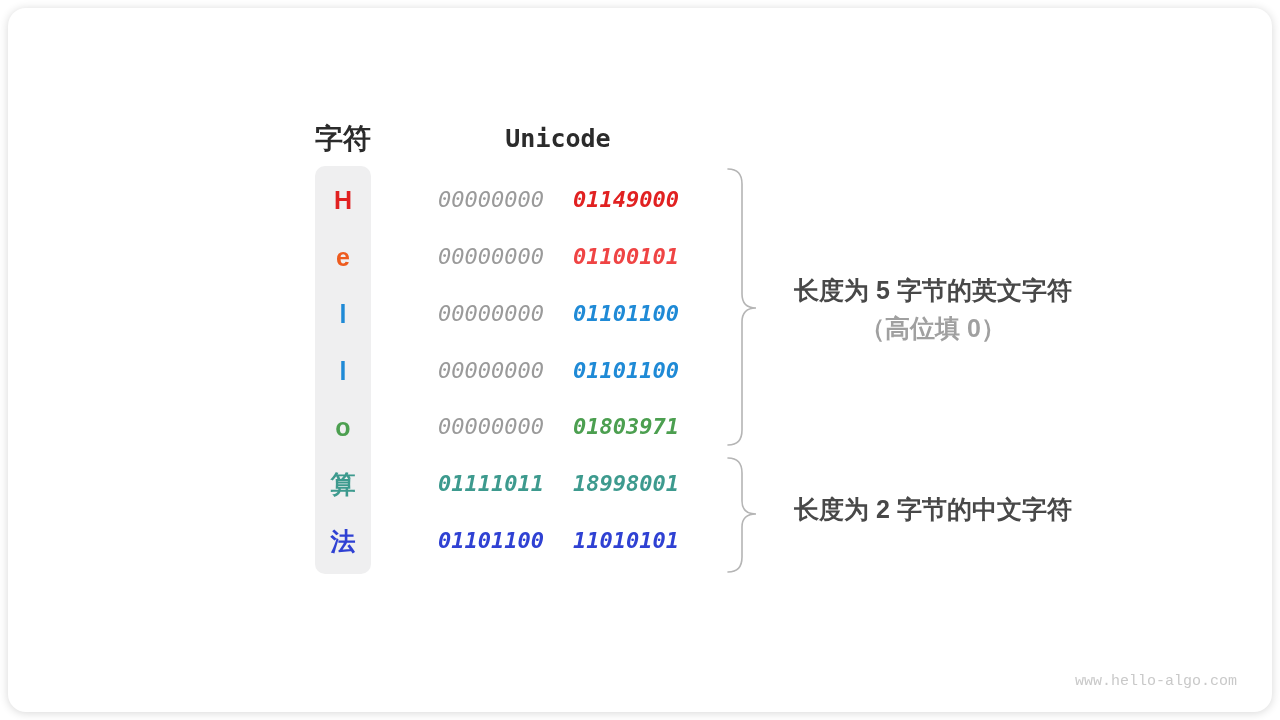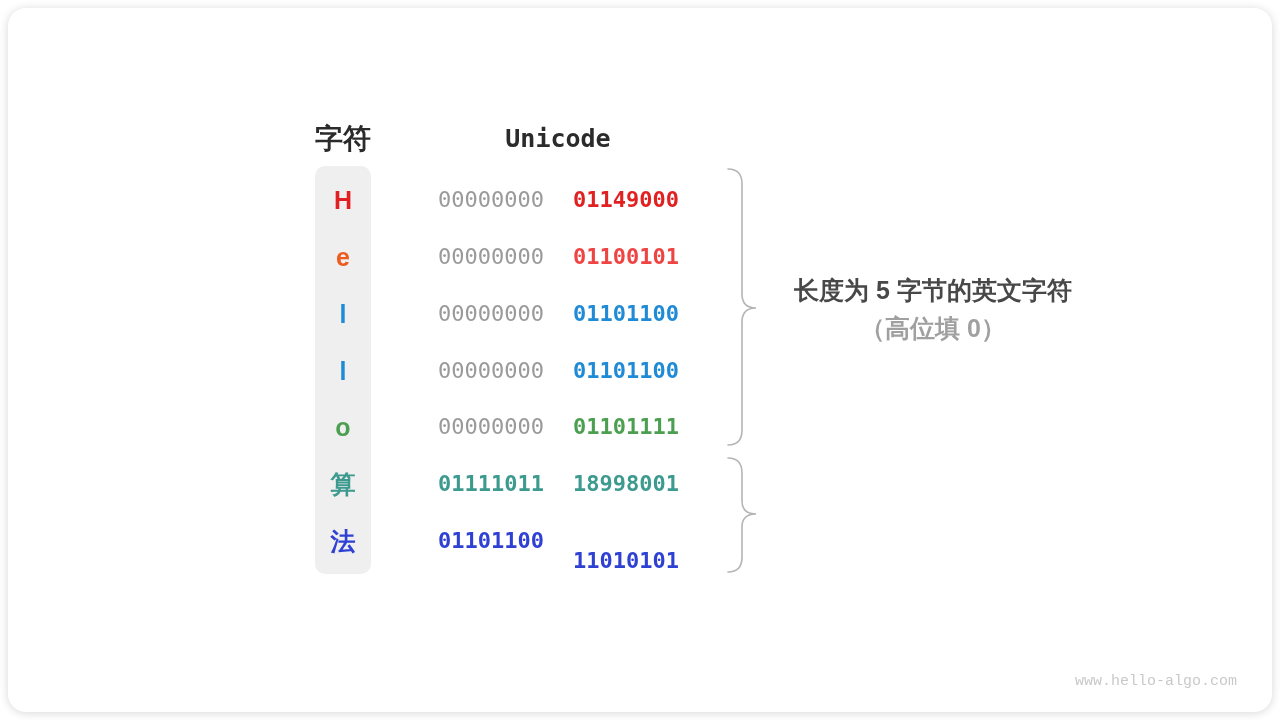--- a/index.html
+++ b/index.html
@@ -47,20 +47,21 @@
   .char-cell {
     position: absolute; left: 307px; width: 56px;
     text-align: center;
     font-size: 25px; font-weight: bold;
   }
   .byte {
     position: absolute;
     font-family: "DejaVu Sans Mono", monospace;
     font-size: 22px;
     letter-spacing: 0px;
+    font-style: italic;
   }
   .byte.b1 { left: 430px; }
   .byte.b2 { left: 565px; }
   .byte.bold { font-weight: bold; }
 
   
   .brace { position: absolute; }
   .brace path {
     fill: none;
     stroke: #b5b5b5;
@@ -115,41 +116,44 @@
     <span class="byte b2 bold" style="color: rgb(31, 138, 214);">01101100</span>
   </div>
   <div class="row" style="top:347px">
     <span class="char-cell" style="color: rgb(31, 138, 214);">l</span>
     <span class="byte b1" style="color: rgb(154, 154, 154);">00000000</span>
     <span class="byte b2 bold" style="color: rgb(31, 138, 214);">01101100</span>
   </div>
   <div class="row" style="top:403px">
     <span class="char-cell" style="color: rgb(76, 159, 80);">o</span>
     <span class="byte b1" style="color: rgb(154, 154, 154);">00000000</span>
-    <span class="byte b2 bold" style="color: rgb(76, 159, 80);">01101111</span>
+    <span class="byte b2 bold" style="color: rgb(76, 159, 80);">01803971</span>
   </div>
   <div class="row" style="top:460px">
     <span class="char-cell" style="color: rgb(61, 154, 142);">算</span>
     <span class="byte b1 bold" style="color: rgb(61, 154, 142);">01111011</span>
     <span class="byte b2 bold" style="color: rgb(61, 154, 142);">18998001</span>
   </div>
   <div class="row" style="top:517px">
     <span class="char-cell" style="color: rgb(47, 65, 211);">法</span>
     <span class="byte b1 bold" style="color: rgb(47, 65, 211);">01101100</span>
-    <span class="byte b2 bold" style="color: rgb(47, 65, 211); margin-top: 20px;">11010101</span>
+    <span class="byte b2 bold" style="color: rgb(47, 65, 211);">11010101</span>
   </div>
 
   <svg class="brace" style="left:718px; top:160px;" width="32" height="278" viewBox="0 0 32 278">
     <path d="M 2 1 Q 16 1 16 16 L 16 126 Q 16 140 30 140 Q 16 140 16 154 L 16 262 Q 16 277 2 277"></path>
   </svg>
 
   <svg class="brace" style="left:718px; top:449px;" width="32" height="116" viewBox="0 0 32 116">
     <path d="M 2 1 Q 16 1 16 16 L 16 44 Q 16 57 30 57 Q 16 57 16 70 L 16 100 Q 16 115 2 115"></path>
   </svg>
 
   <div class="annotation" style="top:263px">
     <div>长度为 5 字节的英文字符</div>
     <div class="muted">（高位填 0）</div>
   </div>
+  <div class="annotation" style="top:482px">
+    <div>长度为 2 字节的中文字符</div>
+  </div>
 
   <div class="watermark">www.hello-algo.com</div>
 
 </div>
 
 </body></html>

